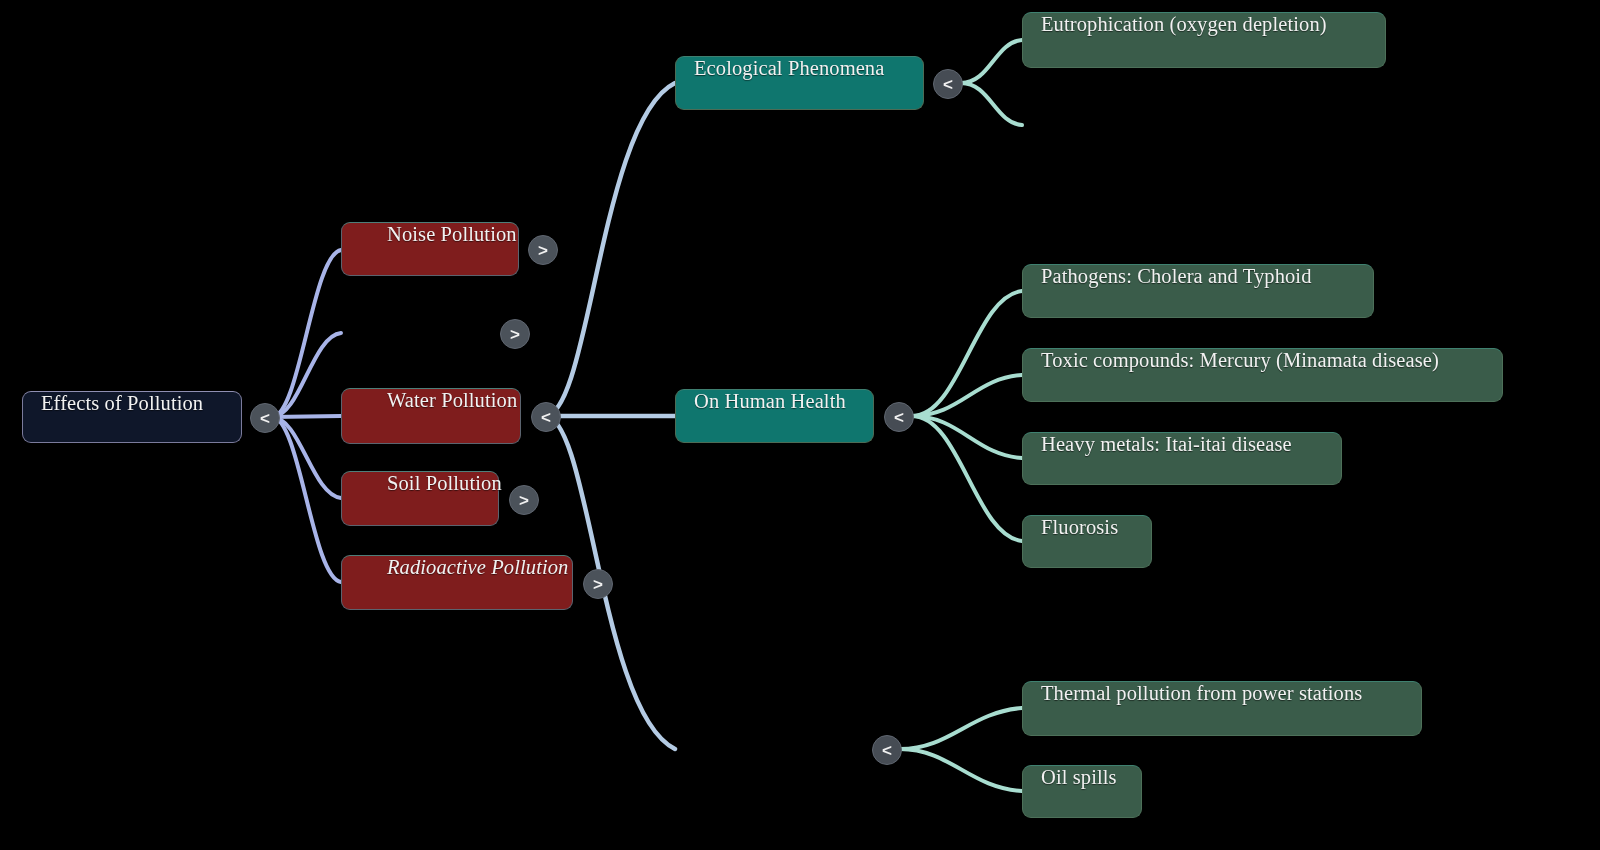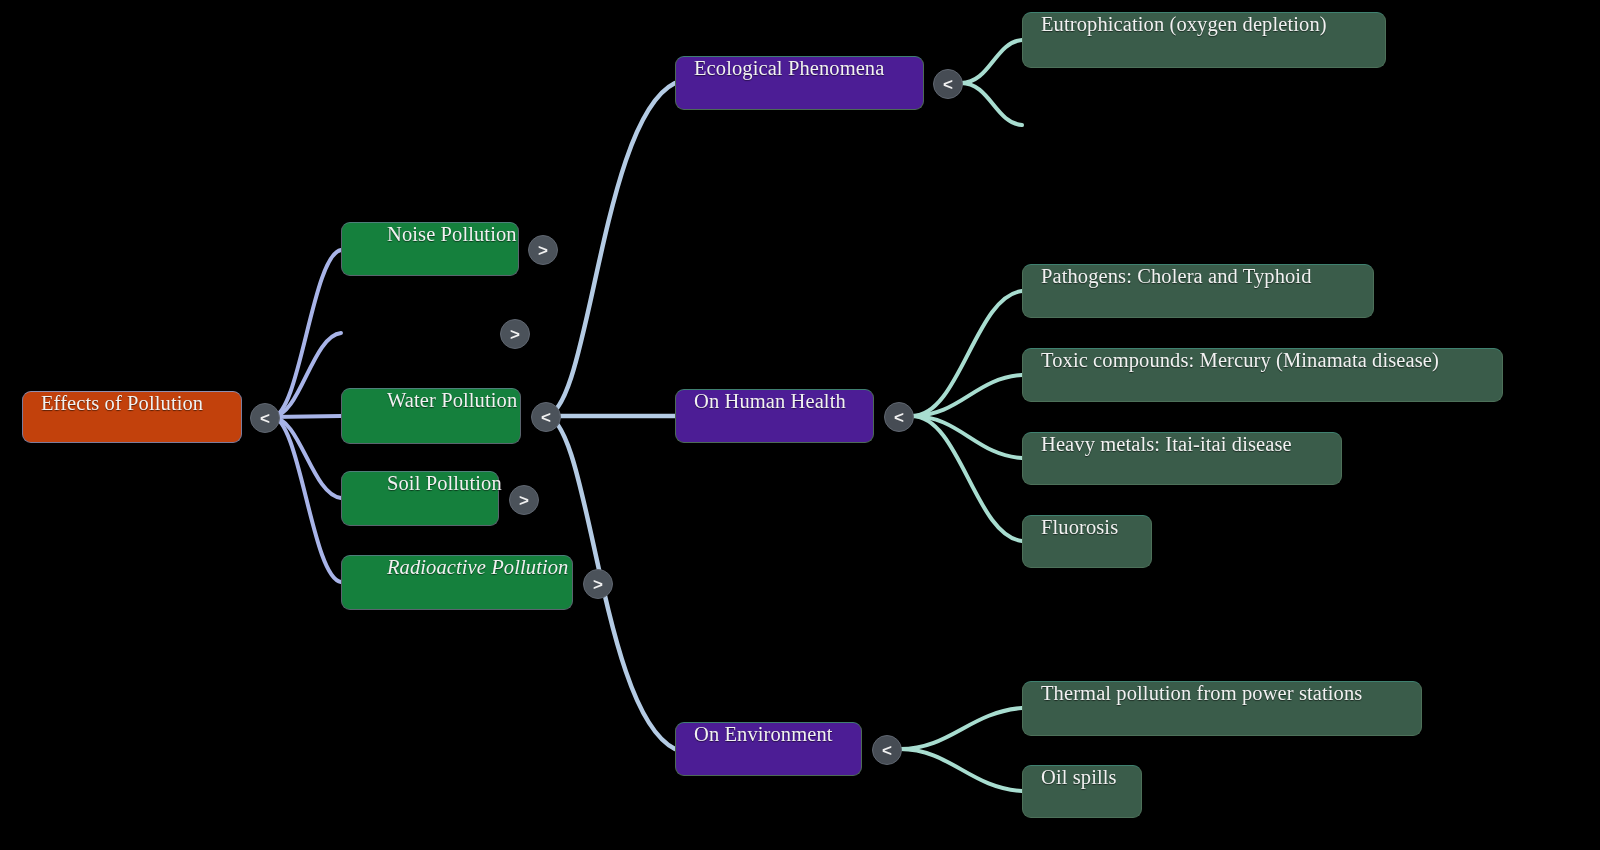--- a/index.html
+++ b/index.html
@@ -33,32 +33,32 @@
     font-size: 20.5px;
     letter-spacing: .1px;
     padding: 0 18px;
     white-space: nowrap;
     z-index: 3;
     text-shadow: 0 1px 1px rgba(0,0,0,.55);
   }
   .node .label { display: block; }
 
   .node-root {
-    background: #c2410c;
+    background: #0f172a;
     border: 1px solid #7b7b9c;
     border-top-color: #8f8fb2;
   }
   .node-l2 {
-    background: #15803d;
+    background: #7f1d1d;
     border: 1px solid #5b646f;
     border-top: 1.4px solid #4e7f7a;
     padding-left: 45px;
   }
   .node-l3 {
-    background: #4c1d95;
+    background: #0f766e;
     border: 1px solid #4d6b55;
     border-top: 1.4px solid #3f7f70;
   }
   .node-leaf {
     background: #3a5c4a;
     border: 1px solid #4d7059;
     border-top: 1.4px solid #3f8170;
   }
 
   .toggle {
@@ -167,23 +167,20 @@
     <span>&lt;</span>
   </div>
 
   <div class="node node-l3" style="left: 675px; top: 389px; width: 199px; height: 54px;">
     <span class="label">On Human Health</span>
   </div>
   <div class="toggle grey-dark" style="left: 884px; top: 402px;">
     <span>&lt;</span>
   </div>
 
-  <div class="node node-l3" style="left: 675px; top: 722px; width: 187px; height: 54px;">
-    <span class="label">On Environment</span>
-  </div>
   <div class="toggle grey-dark" style="left: 872px; top: 735px;">
     <span>&lt;</span>
   </div>
 
   <div class="node node-leaf" style="left: 1022px; top: 12px; width: 364px; height: 56px;">
     <span class="label">Eutrophication (oxygen depletion)</span>
   </div>
 
   <div class="node node-leaf" style="left: 1022px; top: 264px; width: 352px; height: 54px;">
     <span class="label">Pathogens: Cholera and Typhoid</span>

